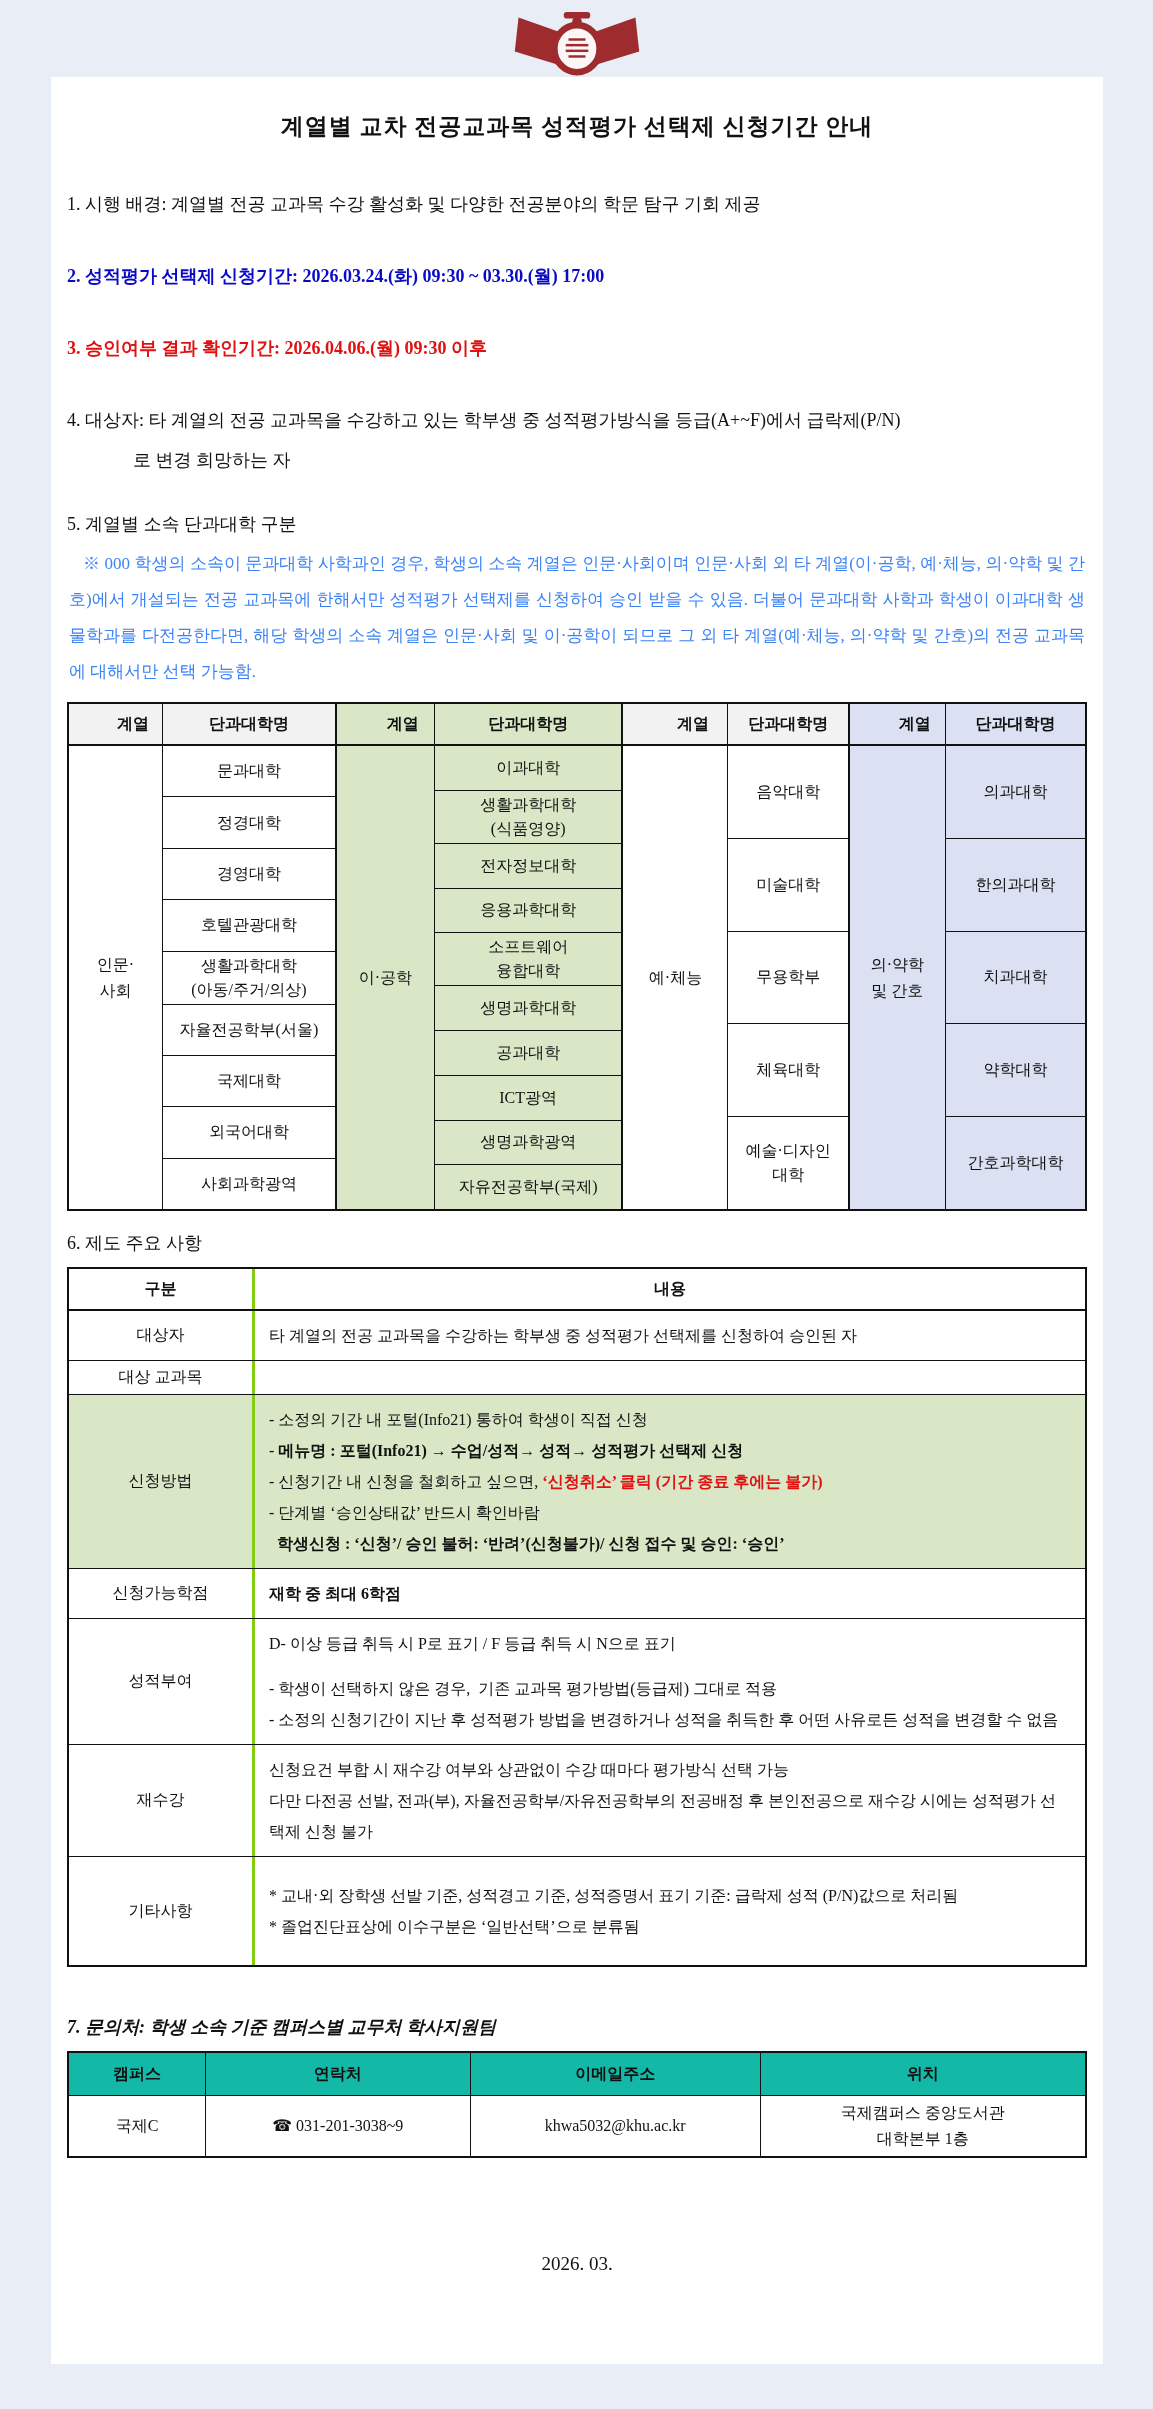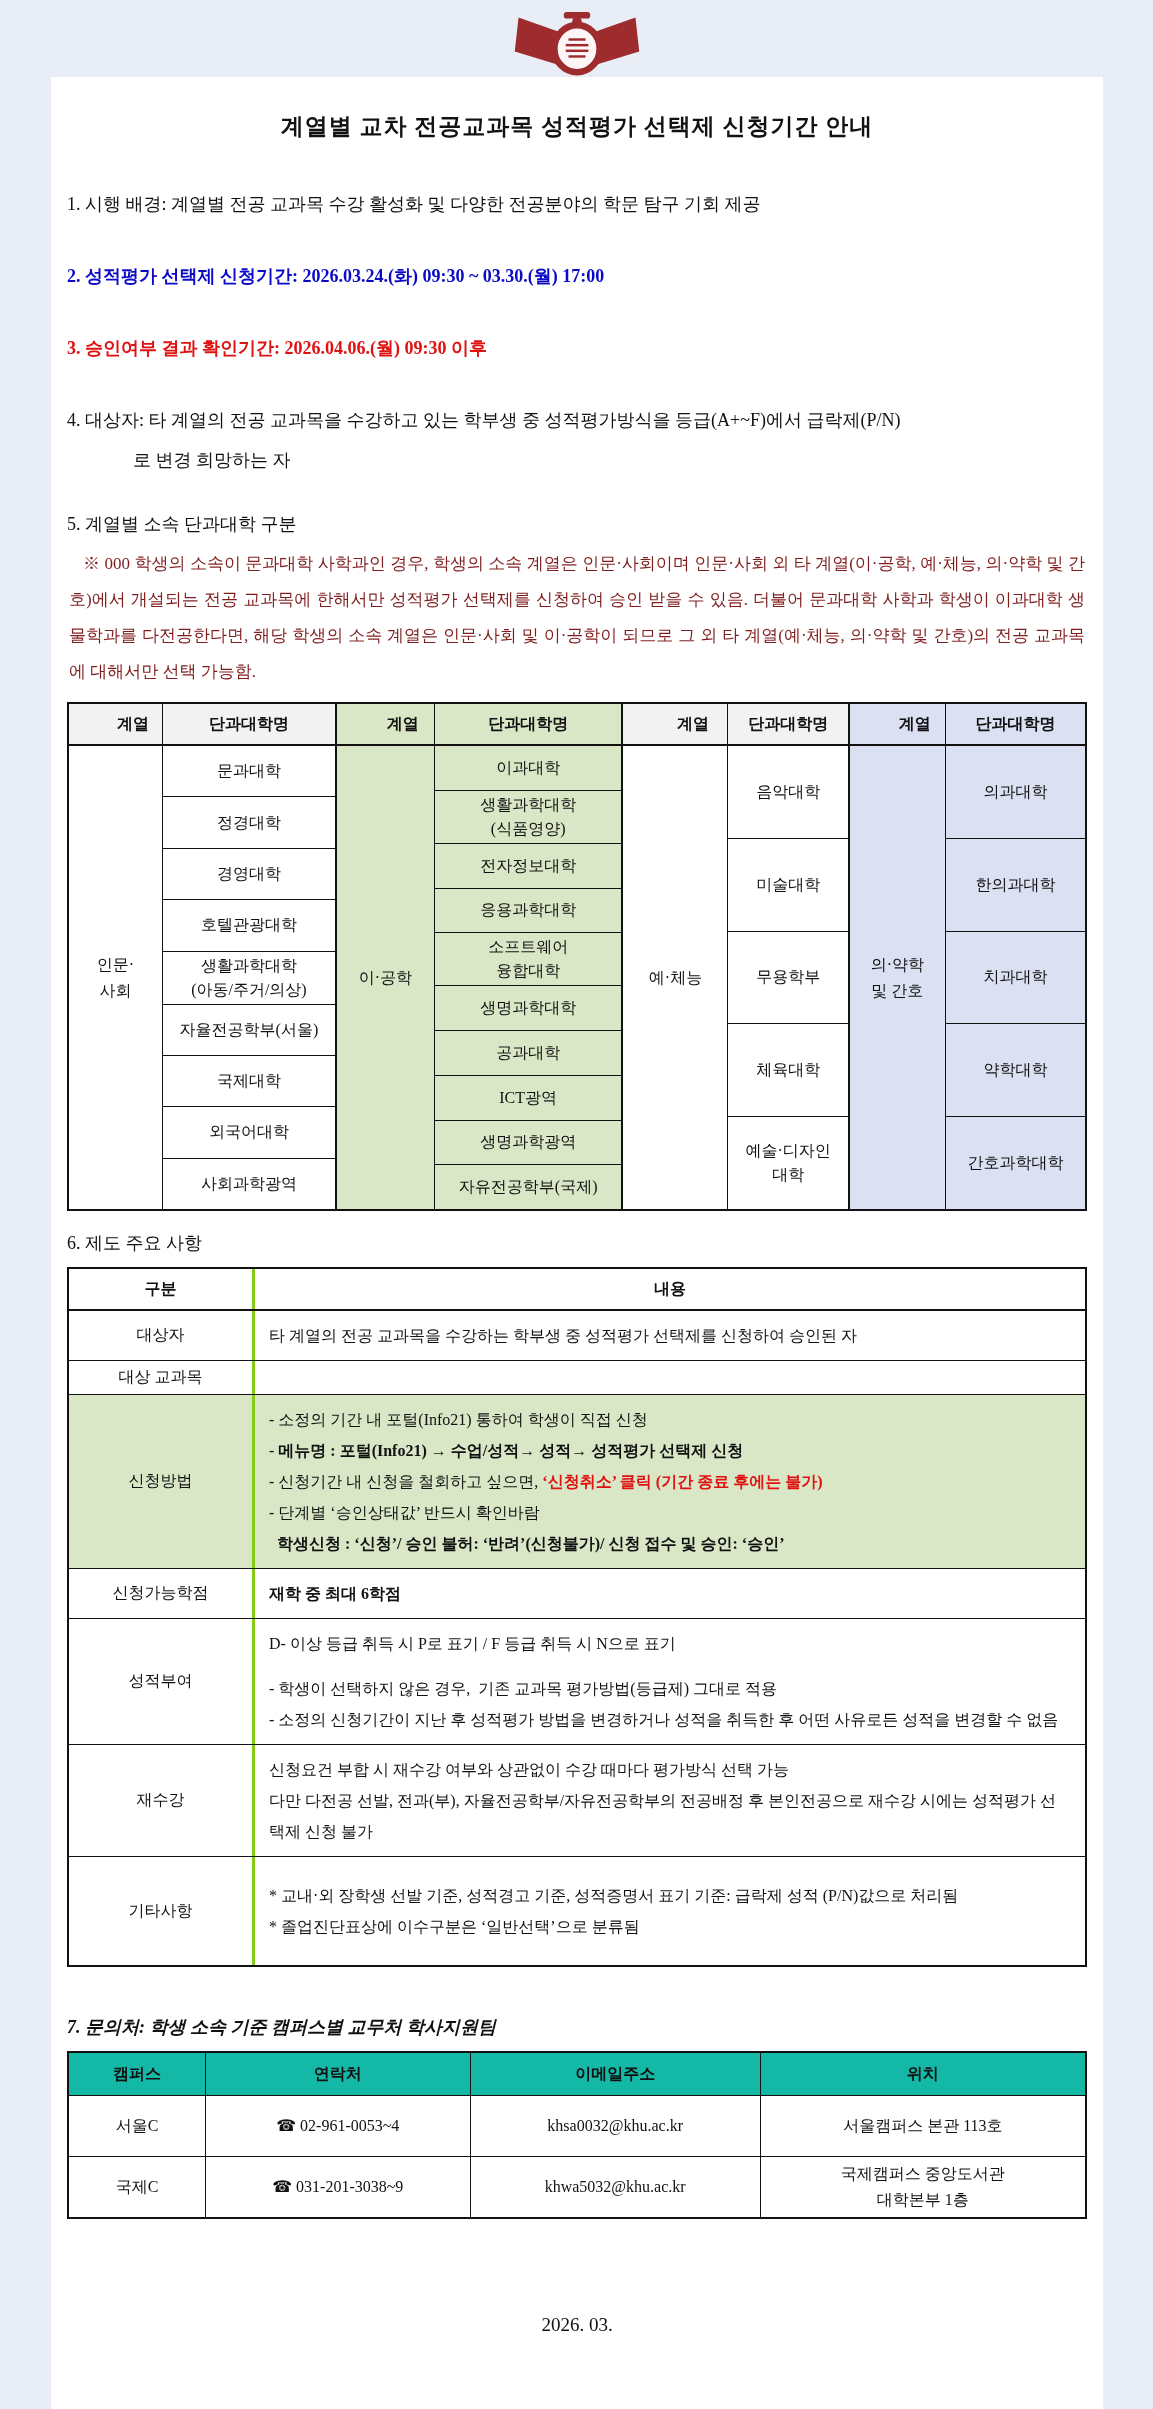--- a/index.html
+++ b/index.html
@@ -17,21 +17,21 @@
     text-align:center; font-size:23px; font-weight:bold;
     margin:0 0 48px 0; letter-spacing:1px;
   }
   .num-item{font-size:18px; line-height:28px; margin:0 0 44px 0; white-space:pre-wrap;}
   .blue{color:#0a0ac8; font-weight:bold;}
   .red{color:#e01111; font-weight:bold;}
   .item4-l1{margin-bottom:12px;}
   .item4-l2{margin-bottom:36px; padding-left:66px;}
   .item5{margin-bottom:8px;}
   .note{
-    color:#7f1d1d; font-size:17px; line-height:36px;
+    color:#3b82f6; font-size:17px; line-height:36px;
     text-align:justify; text-indent:14px; margin:0 2px 12px 2px;
   }
   
   .t1{display:flex; border:2px solid #111; height:505px; font-size:16px;}
   .t1-pair{display:flex; flex-direction:column; border-right:2px solid #111; box-sizing:border-box;}
   .t1-pair:last-child{border-right:none;}
   .t1-pair:nth-child(1){flex:269 0 0;}
   .t1-pair:nth-child(2){flex:288 0 0;}
   .t1-pair:nth-child(3){flex:227 0 0;}
   .t1-pair:nth-child(4){flex:238 0 0;}
@@ -268,26 +268,20 @@
     <thead>
         <tr>
           <th>캠퍼스</th>
           <th>연락처</th>
           <th>이메일주소</th>
           <th>위치</th>
         </tr>
       </thead>
     <tbody>
         <tr>
-          <td style="width: 13.5%;">서울C</td>
-          <td style="width: 26%;">☎ 02-961-0053~4</td>
-          <td style="width: 28.5%;">khsa0032@khu.ac.kr</td>
-          <td style="width: 32%;">서울캠퍼스 본관 113호</td>
-        </tr>
-        <tr>
           <td style="width: 13.5%;">국제C</td>
           <td style="width: 26%; margin-top: 36px;">☎ 031-201-3038~9</td>
           <td style="width: 28.5%;">khwa5032@khu.ac.kr</td>
           <td style="width: 32%;">국제캠퍼스 중앙도서관
 대학본부 1층</td>
         </tr>
       </tbody>
   </table>
 
   <p class="doc-date">2026. 03.</p>

